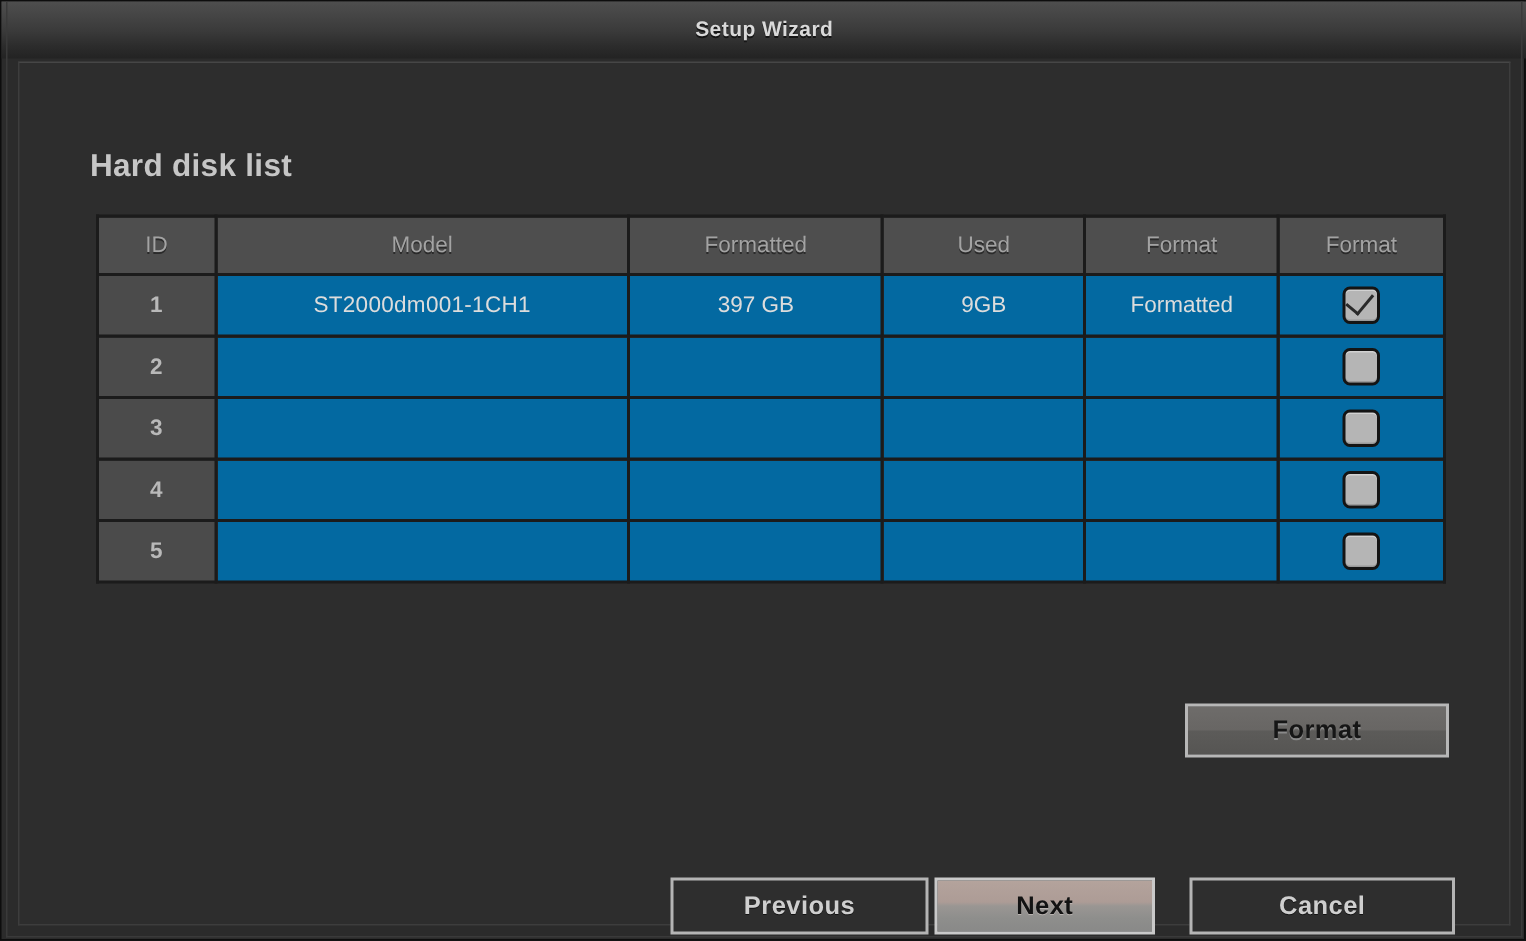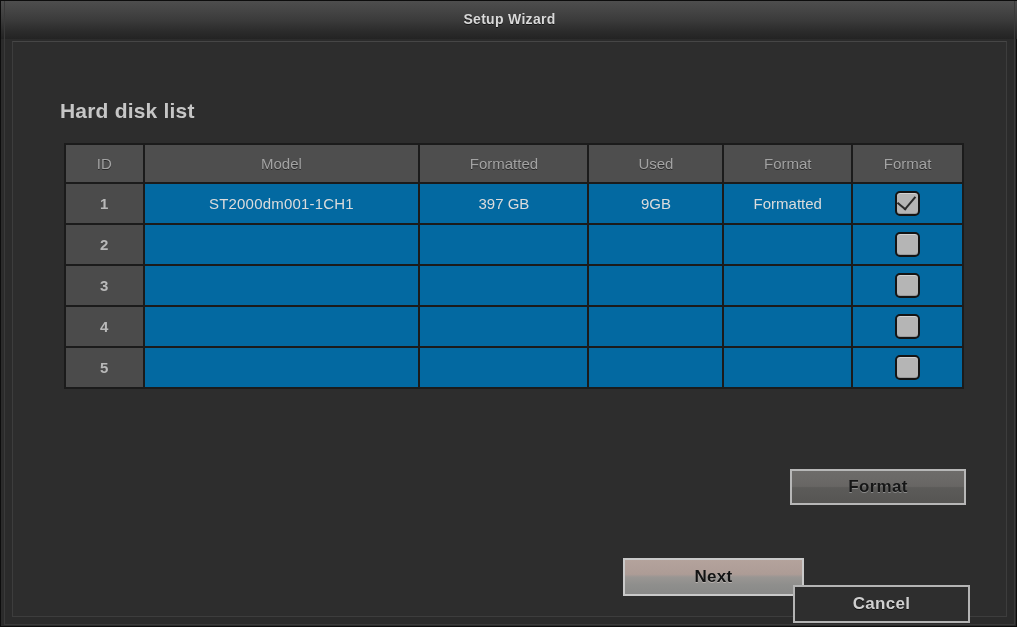--- a/index.html
+++ b/index.html
@@ -188,21 +188,21 @@
   
   .btn-focus {
     border: 2px solid #c9c9c9;
     background: linear-gradient(to bottom, #b4a39c 0%, #ad9c96 42%, #9a9693 50%, #8e8e8c 74%, #898988 100%);
     color: #131313;
     text-shadow: 0 1px 0 #b9b3b0;
   }
 
   #btn-format   { left: 777px; top: 427px; width: 176px; height: 36px; line-height: 32px; }
   #btn-previous { left: 434px; top: 543px; width: 172px; height: 38px; line-height: 34px; }
-  #btn-next     { left: 610px; top: 516px; width: 181px; height: 38px; line-height: 34px; text-align: center; }
+  #btn-next     { left: 610px; top: 543px; width: 147px; height: 38px; line-height: 34px; text-align: center; }
   #btn-cancel   { left: 780px; top: 543px; width: 177px; height: 38px; line-height: 34px; }
 </style>
 </head>
 <body>
 
 <div class="window">
 
   <div class="titlebar">
     <div class="titlebar-text">Setup Wizard</div>
   </div>
@@ -295,20 +295,21 @@
               
             </div>
           </td>
         </tr>
 
       </tbody>
     </table>
 
     <div class="btn btn-light" id="btn-format">Format</div>
 
+    <div class="btn btn-dark" id="btn-previous">Previous</div>
 
     <div class="btn btn-focus" id="btn-next">Next</div>
 
     <div class="btn btn-dark" id="btn-cancel">Cancel</div>
 
   </div>
 
   <div class="frame-outer"></div>
 </div>
 

